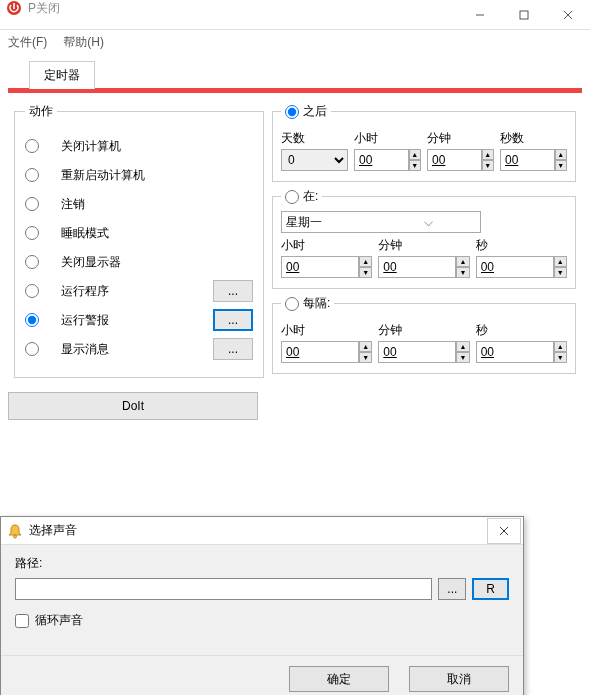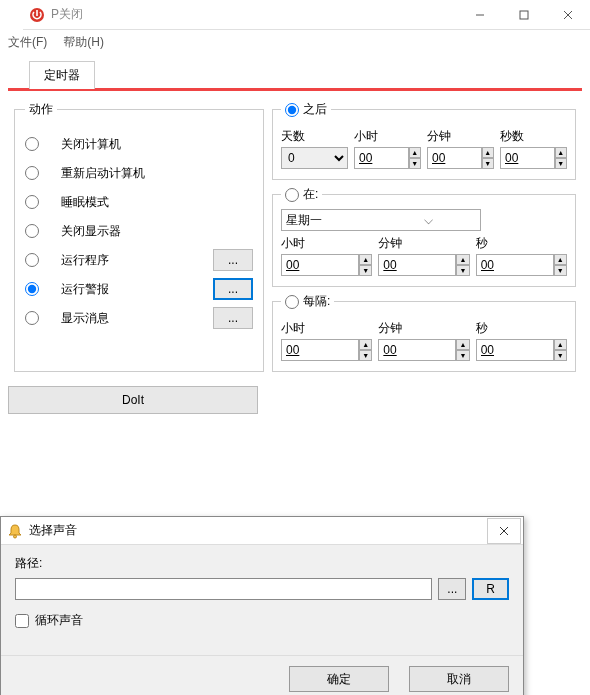--- a/index.html
+++ b/index.html
@@ -1,28 +1,28 @@
 <!DOCTYPE html>
 <html><head>
 <meta charset="utf-8">
 <style>
 * { box-sizing: border-box; margin: 0; padding: 0; font-family: "Microsoft YaHei", "SimSun", sans-serif; font-size: 12px; }
 body { background: #fff; width: 590px; height: 695px; overflow: hidden; position: relative; }
 
-.titlebar { height: 30px; display: flex; align-items: center; padding-left: 6px; border-bottom: 1px solid #e0e0e0; margin-left: 23px; }
+.titlebar { height: 30px; display: flex; padding-left: 6px; border-bottom: 1px solid #e0e0e0; }
 .titlebar .app-icon { width: 16px; height: 16px; margin-right: 6px; }
 .titlebar .title { flex: 1; color: #888; }
 .winbtn { width: 44px; height: 30px; display: flex; align-items: center; justify-content: center; color: #666; }
 
 .menubar { height: 24px; display: flex; align-items: center; padding-left: 8px; gap: 16px; color: #555; }
 
 .tabstrip { margin: 6px 0 0 8px; display: flex; padding-left: 21px; }
 .tab { border: 1px solid #ccc; border-bottom: none; padding: 5px 14px; background: #fff; position: relative; top: 1px; z-index: 2; }
 
-.panel { border-top: 3px solid #ef4444; margin: 0 8px 0 8px; padding: 10px 6px 6px 6px; display: flex; gap: 8px; }
+.panel { border-top: 5px solid #ef4444; margin: 0 8px 0 8px; padding: 10px 6px 6px 6px; display: flex; gap: 8px; }
 
 fieldset { border: 1px solid #ccc; padding: 8px 10px 10px 10px; }
 legend { padding: 0 4px; }
 
 .actions { width: 250px; }
 .radio-row { display: flex; align-items: center; margin: 7px 0; height: 22px; gap: 16px; }
 .radio-row input[type=radio] { margin-right: 6px; width: 14px; height: 14px; }
 .radio-row label { flex: 1; }
 .browse-btn { width: 40px; height: 22px; border: 1px solid #bbb; background: #e8e8e8; cursor: pointer; }
 .browse-btn.active { border: 2px solid #0078d7; }
@@ -117,20 +117,24 @@
     <div class="radio-row">
         <input type="radio" name="act" style="">
         <label>关闭计算机</label>
       </div>
     <div class="radio-row">
         <input type="radio" name="act" style="">
         <label>重新启动计算机</label>
       </div>
     <div class="radio-row">
         <input type="radio" name="act" style="">
+        <label>注销</label>
+      </div>
+    <div class="radio-row">
+        <input type="radio" name="act" style="">
         <label>睡眠模式</label>
       </div>
     <div class="radio-row">
         <input type="radio" name="act" style="">
         <label>关闭显示器</label>
       </div>
     <div class="radio-row">
       <input type="radio" name="act" style="">
       <label>运行程序</label>
       <button class="browse-btn">...</button>

